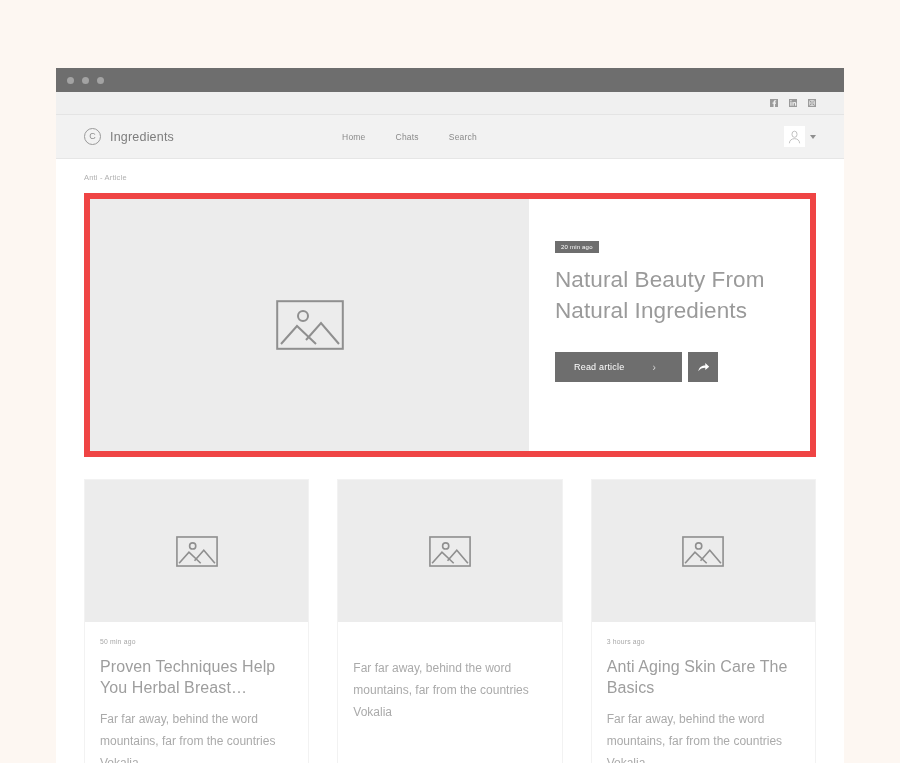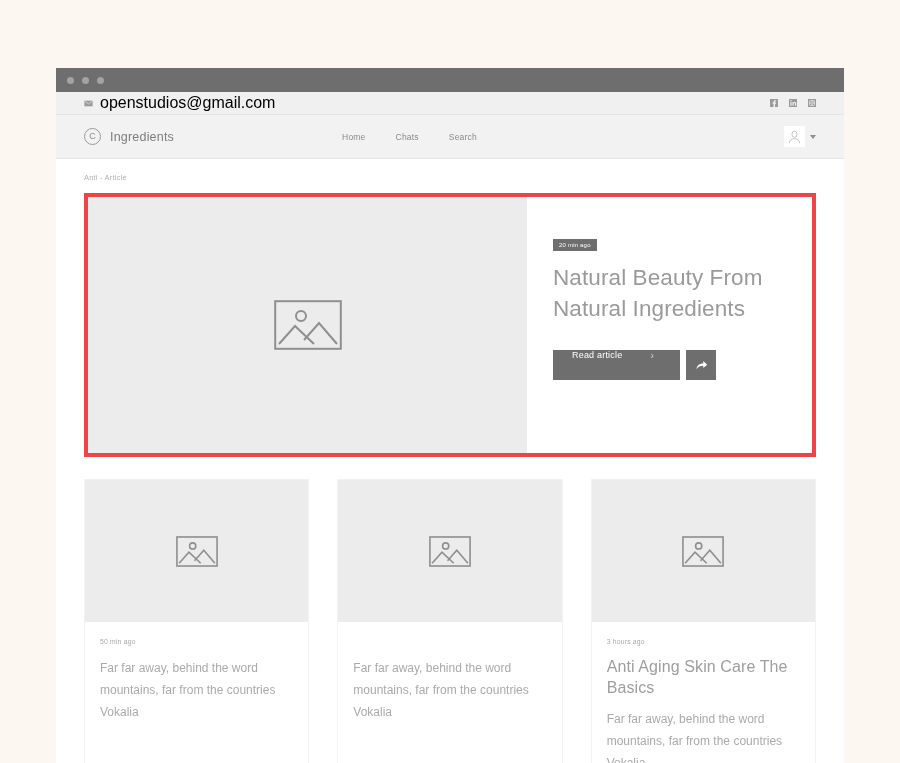--- a/index.html
+++ b/index.html
@@ -149,21 +149,21 @@
     font-size: 7.5px;
     color: #b0b0b0;
     padding: 14px 0 11px 0;
     letter-spacing: 0.2px;
   }
 
   
   .hero {
     display: flex;
     background: #ffffff;
-    border: 4px solid #ef4444;
+    border: 6px solid #ef4444;
     height: 264px;
   }
   .hero-media {
     width: 439px;
     background: #ececec;
     display: flex;
     align-items: center;
     justify-content: center;
     flex-shrink: 0;
   }
@@ -204,21 +204,21 @@
     gap: 6px;
     margin-top: 26px;
   }
   .btn-read {
     background: #6e6e6e;
     color: #ffffff;
     font-size: 9px;
     width: 127px;
     height: 30px;
     display: flex;
-    align-items: flex-start;
+    align-items: center;
     justify-content: space-between;
     padding: 0 26px 0 19px;
     border: none;
     font-family: inherit;
     letter-spacing: 0.2px;
     cursor: pointer;
   }
   .btn-chevron {
     font-size: 10px;
     color: #d6d6d6;
@@ -294,27 +294,20 @@
 
 <div class="window">
 
   <div class="titlebar">
     <span class="dot"></span>
     <span class="dot"></span>
     <span class="dot"></span>
   </div>
 
   <div class="topbar">
-    <div class="topbar-left">
-      <svg class="mail-icon" viewBox="0 0 14 10">
-        <rect x="0.6" y="0.6" width="12.8" height="8.8" fill="#9a9a9a"></rect>
-        <path d="M1.3 1.6 L7 5.6 L12.7 1.6" stroke="#f0f0f0" stroke-width="1" fill="none"></path>
-      </svg>
-      <span>openstudios@gmail.com</span>
-    </div>
     <div class="topbar-right">
       <svg class="social-icon" viewBox="0 0 12 12">
         <rect x="0" y="0" width="12" height="12" fill="#9a9a9a"></rect>
         <path d="M7.6 12 V7 H9 L9.2 5.3 H7.6 V4.3 c0-0.5 0.15-0.8 0.85-0.8 H9.3 V2 c-0.2 0-0.8-0.05-1.5-0.05 -1.5 0-2.5 0.9-2.5 2.55 V5.3 H3.8 V7 H5.3 V12 Z" fill="#f0f0f0"></path>
       </svg>
       <svg class="social-icon" viewBox="0 0 12 12">
         <rect x="0" y="0" width="12" height="12" fill="#9a9a9a"></rect>
         <rect x="2" y="4.6" width="1.8" height="5.6" fill="#f0f0f0"></rect>
         <circle cx="2.9" cy="2.7" r="1.05" fill="#f0f0f0"></circle>
         <path d="M5.2 4.6 H6.9 V5.5 c0.35-0.6 0.95-1 1.85-1 1.2 0 2.05 0.75 2.05 2.35 V10.2 H9 V7.2 c0-0.8-0.3-1.25-0.95-1.25 -0.7 0-1.1 0.47-1.1 1.3 V10.2 H5.2 Z" fill="#f0f0f0"></path>
@@ -385,20 +378,21 @@
         <div class="card-media">
           <svg class="ph" width="42" height="31" viewBox="0 0 68 50">
             <rect x="1.5" y="1.5" width="65" height="47" fill="none" stroke="#8f8f8f" stroke-width="2.6"></rect>
             <circle cx="27" cy="16" r="5" fill="none" stroke="#8f8f8f" stroke-width="2.6"></circle>
             <path d="M5 44 L21 26 L40 44" fill="none" stroke="#8f8f8f" stroke-width="2.6"></path>
             <path d="M30 40 L45 23 L63 44" fill="none" stroke="#8f8f8f" stroke-width="2.6"></path>
           </svg>
         </div>
         <div class="card-body">
           <div class="card-meta">50 min ago</div>
+          <h2 class="card-title">Proven Techniques Help You Herbal Breast…</h2>
           <p class="card-excerpt">Far far away, behind the word mountains, far from the countries Vokalia</p>
         </div>
         <div class="card-divider"></div>
         <div class="card-foot"></div>
       </div>
 
       <div class="card">
         <div class="card-media">
           <svg class="ph" width="42" height="31" viewBox="0 0 68 50">
             <rect x="1.5" y="1.5" width="65" height="47" fill="none" stroke="#8f8f8f" stroke-width="2.6"></rect>

